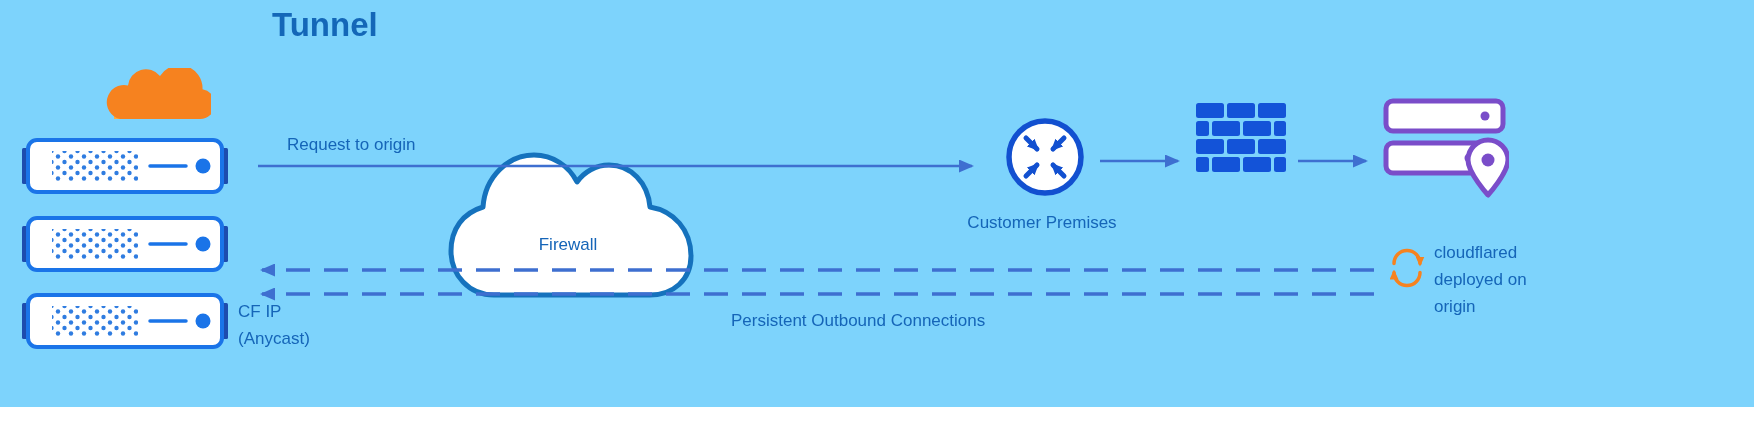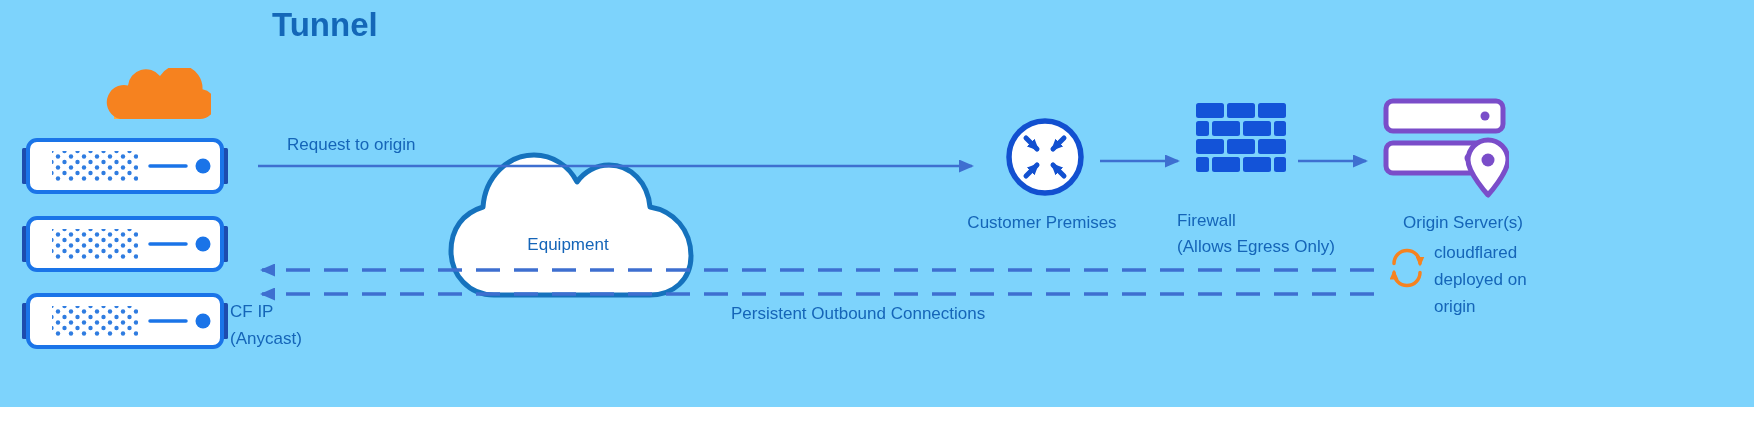--- a/index.html
+++ b/index.html
@@ -138,39 +138,34 @@
     </g>
   </svg>
 
   <svg class="abs" style="left:1386px; top:247px;" width="42" height="42" viewBox="0 0 42 42">
     <path d="M8,16.5 A13,13 0 0 1 34,16.5" fill="none" stroke="#f6821f" stroke-width="3.5" stroke-linecap="round" marker-end="url(#mArrowO)"></path>
     <path d="M34,25.5 A13,13 0 0 1 8,25.5" fill="none" stroke="#f6821f" stroke-width="3.5" stroke-linecap="round" marker-end="url(#mArrowO)"></path>
   </svg>
 
   <div class="lbl" style="left:287px; top:132px;">Request to origin</div>
 
-  <div class="lbl ctr" style="left:568px; top:232px;">Equipment</div>
+  <div class="lbl ctr" style="left:568px; top:232px;">Firewall</div>
 
   <div class="lbl ctr" style="left:1042px; top:210px;">
     <div>Customer Premises</div>
   </div>
 
-  <div class="lbl ctr" style="left:1256px; top:208px;">
-    <div>Firewall</div>
-    <div>(Allows Egress Only)</div>
-  </div>
 
-  <div class="lbl ctr" style="left:1463px; top:210px;">Origin Server(s)</div>
 
   <div class="lbl tall" style="left:1434px; top:239px;">
     <div>cloudflared</div>
     <div>deployed on</div>
     <div>origin</div>
   </div>
 
-  <div class="lbl" style="left:731px; top:301px;">Persistent Outbound Connections</div>
+  <div class="lbl" style="left:731px; top:308px;">Persistent Outbound Connections</div>
 
-  <div class="lbl tall" style="left:230px; top:298px;">
+  <div class="lbl tall" style="left:238px; top:298px;">
     <div>CF IP</div>
     <div>(Anycast)</div>
   </div>
 
 </div>
 
 </body></html>

